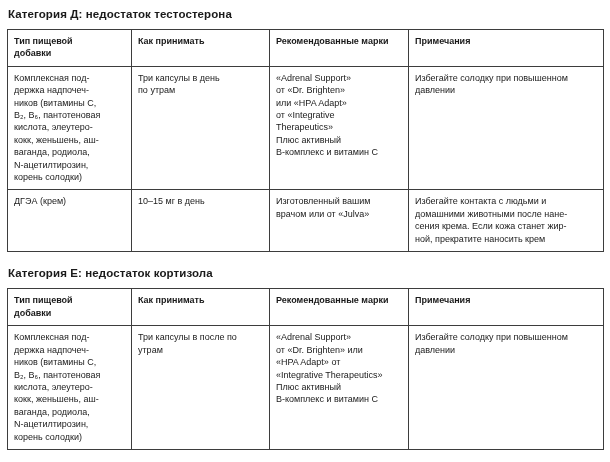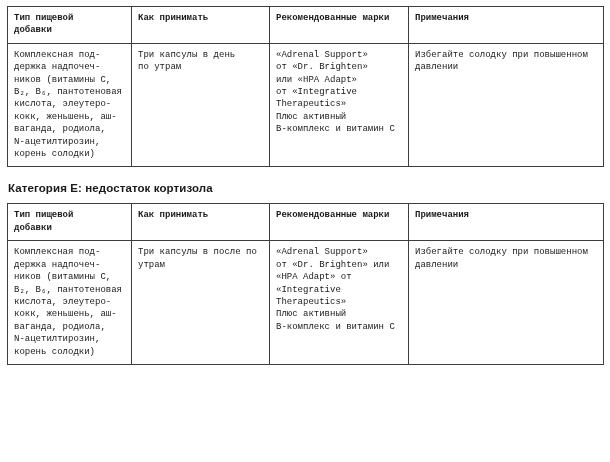--- a/index.html
+++ b/index.html
@@ -23,21 +23,20 @@
     margin: 2px 0 9px 1px;
     letter-spacing: 0.1px;
   }
   .section + .section {
     margin-top: 15px;
   }
   table.supp-table {
     border-collapse: collapse;
     table-layout: fixed;
     width: 596px;
-    font-family: Liberation Mono, monospace;
   }
   table.supp-table th,
   table.supp-table td {
     border: 1px solid #3d3d3d;
     vertical-align: top;
     text-align: left;
     padding: 5px 6px 6px 6px;
     font-size: 9px;
     line-height: 1.38;
     white-space: pre-line;
@@ -60,20 +59,21 @@
   thead th {
     height: 33px;
   }
 </style>
 </head>
 <body>
 
 <div class="page">
 
   <div class="section">
+    <div class="section-heading">Категория Д: недостаток тестостерона</div>
 
     <table class="supp-table">
       <colgroup>
         <col style="width:124px">
         <col style="width:138px">
         <col style="width:139px">
         <col style="width:195px">
       </colgroup>
       <thead>
         <tr>
@@ -99,20 +99,30 @@
 по утрам</td>
           <td class="col-brands">«Adrenal Support»
 от «Dr. Brighten»
 или «HPA Adapt»
 от «Integrative
 Therapeutics»
 Плюс активный
 В-комплекс и витамин С</td>
           <td>Избегайте солодку при повышенном
 давлении</td>
+        </tr>
+        <tr class="row-mid">
+          <td>ДГЭА (крем)</td>
+          <td>10–15 мг в день</td>
+          <td class="col-brands">Изготовленный вашим
+врачом или от «Julva»</td>
+          <td>Избегайте контакта с людьми и
+домашними животными после нане-
+сения крема. Если кожа станет жир-
+ной, прекратите наносить крем</td>
         </tr>
       </tbody>
     </table>
   </div>
 
   <div class="section">
     <div class="section-heading">Категория Е: недостаток кортизола</div>
 
     <table class="supp-table">
       <colgroup>

